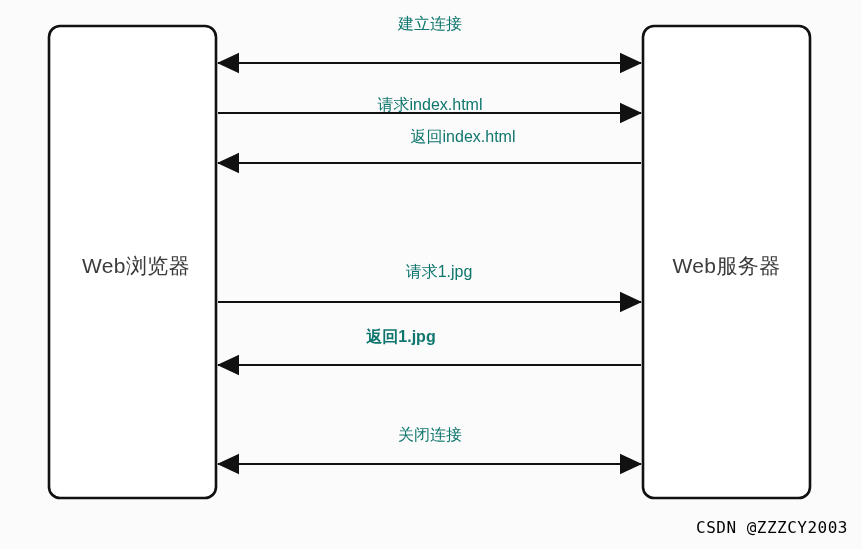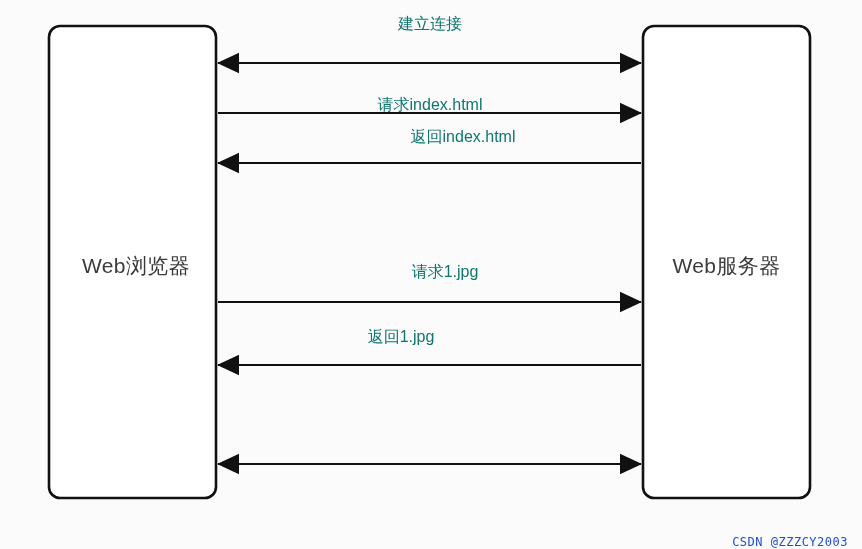--- a/index.html
+++ b/index.html
@@ -42,23 +42,23 @@
     position: absolute;
     text-align: center;
     color: #0f766e;
     font-size: 16px;
     font-family: "Liberation Sans", "DejaVu Sans", sans-serif;
     white-space: nowrap;
   }
   #watermark {
     position: absolute;
     right: 14px;
-    bottom: 0;
-    font-size: 12px;
-    color: #1d4ed8;
+    bottom: 12px;
+    font-size: 16px;
+    color: #000000;
     font-family: "DejaVu Sans Mono", "Liberation Mono", monospace;
     letter-spacing: 0.5px;
     white-space: nowrap;
   }
 </style>
 </head>
 <body>
 
 <div id="diagram-root">
 
@@ -87,18 +87,19 @@
 
     <line x1="218" y1="464" x2="641" y2="464" stroke="#111111" stroke-width="2.1" marker-start="url(#arrow-left)" marker-end="url(#arrow-right)"></line>
   </svg>
 
   <div class="actor-label" style="left:49px; top:252px; width:174px;">Web浏览器</div>
   <div class="actor-label" style="left:643px; top:252px; width:167px;">Web服务器</div>
 
   <div class="msg-label" style="left:219px; top:14px; width:422px;">建立连接</div>
   <div class="msg-label" style="left:219px; top:95px; width:422px;">请求index.html</div>
   <div class="msg-label" style="left:219px; top:127px; width:422px;margin-left:33px;">返回index.html</div>
-  <div class="msg-label" style="left:234px; top:262px; width:422px;">请求1.jpg</div>
-  <div class="msg-label" style="left:219px; top:327px; width:364px;">返回1.jpg</div>
+  <div class="msg-label" style="left:228px; top:262px; width:422px;">请求1.jpg</div>
+  <div class="msg-label" style="left:219px; top:327px; width:364px;font-weight:bold;">返回1.jpg</div>
+  <div class="msg-label" style="left:219px; top:425px; width:422px;">关闭连接</div>
 
   <div id="watermark">CSDN @ZZZCY2003</div>
 
 </div>
 
 </body></html>

